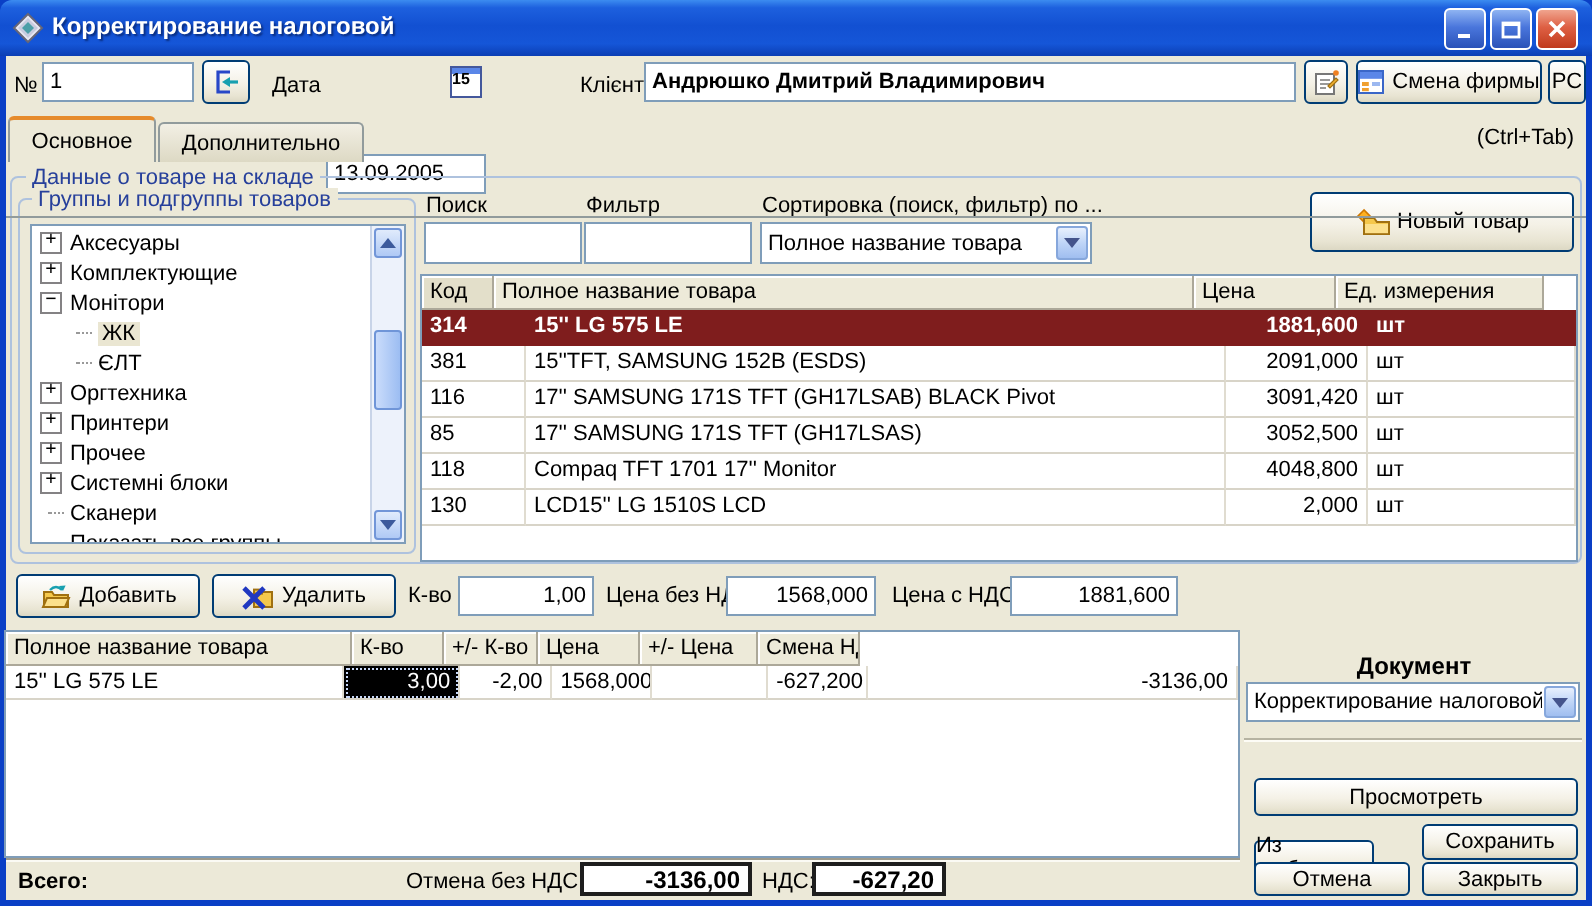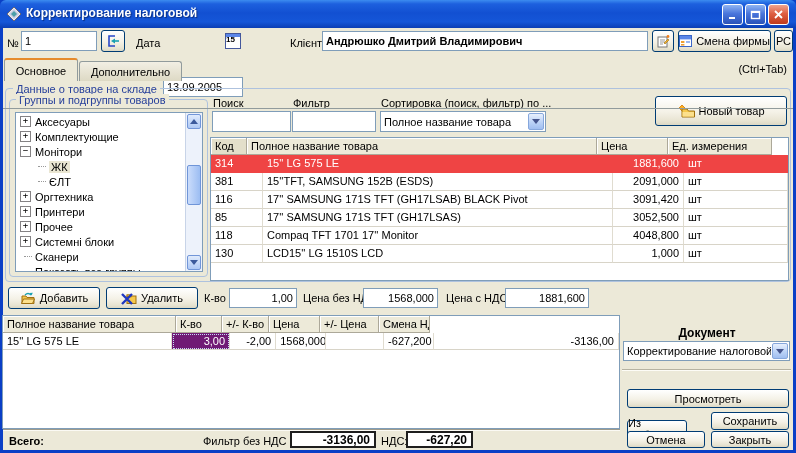--- a/index.html
+++ b/index.html
@@ -43,21 +43,21 @@
   .tri-combo{width:0;height:0;border:4px solid transparent;border-top:5px solid #44548C;margin-bottom:-4px;}
   .ptable{position:absolute;background:#fff;border:1px solid #7F9DB9;box-sizing:border-box;overflow:hidden;}
   .thead{display:flex;height:17px;}
   .th{background:#EDEAD9;border-right:1px solid #ACA899;border-bottom:1px solid #ACA899;box-shadow:inset 1px 1px 0 #fff;
     box-sizing:border-box;padding:2px 0 0 4px;white-space:nowrap;overflow:hidden;}
   .th.sorted{background:#E3DFCA;}
   .trow{display:flex;height:18px;}
   .td{border-right:1px solid #E0DCD0;border-bottom:1px solid #D8D4C8;box-sizing:border-box;padding:2px 4px 0 4px;
     white-space:nowrap;overflow:hidden;}
   .td.r{text-align:right;}
-  .trow.selrow{background:#ef4444;color:#fff;}
+  .trow.selrow{background:#7f1d1d;color:#fff;font-weight:bold;}
   .trow.selrow .td{border-color:transparent;}
   .statusbar{position:absolute;left:0px;top:401px;width:617px;height:21px;border-top:1px solid #9D9A8B;box-shadow:inset 0 1px 0 #FBFAF4;}
   .totbox{position:absolute;background:#fff;border:2px solid #1E1E1E;box-sizing:border-box;font-weight:bold;font-size:12px;
     text-align:right;padding:0 4px;line-height:14px;}
   .groove{position:absolute;height:0;border-top:1px solid #B6B3A2;border-bottom:1px solid #FDFCF6;}
 </style>
 </head>
 <body>
 
 <div class="win">
@@ -246,21 +246,21 @@
       </div>
       <div class="trow">
         <div class="td" style="width:52px">118</div>
         <div class="td" style="width:350px">Compaq TFT 1701 17'' Monitor</div>
         <div class="td r" style="width:71px">4048,800</div>
         <div class="td" style="width:104px">шт</div>
       </div>
       <div class="trow">
         <div class="td" style="width:52px">130</div>
         <div class="td" style="width:350px">LCD15'' LG 1510S LCD</div>
-        <div class="td r" style="width:71px">1,000</div>
+        <div class="td r" style="width:71px">2,000</div>
         <div class="td" style="width:104px">шт</div>
       </div>
     </div>
 
     <div class="btn" style="left:5px;top:259px;width:92px;height:22px">
       <svg width="16" height="13" viewBox="0 0 16 13">
         <path d="M2 4 h4 l1 1.5 h7 v6 h-12 z" fill="#F5C84C" stroke="#A07010"></path>
         <path d="M3.5 7 h11 l-2 4.5 h-11 z" fill="#FCE08C" stroke="#A07010"></path>
         <path d="M5 3 q3 -3 6 0" fill="none" stroke="#18A0B0" stroke-width="1.2"></path>
         <polygon points="11.5,3.5 9.5,1 12.8,0.8" fill="#18A0B0"></polygon>
@@ -286,32 +286,32 @@
       <div class="thead">
         <div class="th" style="width:173px">Полное название товара</div>
         <div class="th" style="width:46px">К-во</div>
         <div class="th" style="width:47px">+/- К-во</div>
         <div class="th" style="width:51px">Цена</div>
         <div class="th" style="width:59px">+/- Цена</div>
         <div class="th" style="width:51px">Смена НДС</div>
       </div>
       <div class="trow" style="height:17px">
         <div class="td" style="width:173px">15'' LG 575 LE</div>
-        <div class="td r" style="width:59px;background:#701a75;color:#fff;outline:1px dotted #C8D8F8;outline-offset:-2px">3,00</div>
+        <div class="td r" style="width:59px;background:#000000;color:#fff;outline:1px dotted #C8D8F8;outline-offset:-2px">3,00</div>
         <div class="td r" style="width:47px">-2,00</div>
         <div class="td r" style="width:51px">1568,000</div>
         <div class="td r" style="width:59px"></div>
         <div class="td r" style="width:51px">-627,200</div>
         <div class="td r" style="width:189px">-3136,00</div>
       </div>
     </div>
 
     <div class="statusbar">
       <span class="lbl" style="left:6px;top:5px;font-weight:bold">Всего:</span>
-      <span class="lbl" style="left:200px;top:5px">Фильтр без НДС</span>
+      <span class="lbl" style="left:200px;top:5px">Отмена без НДС</span>
       <div class="totbox" style="left:287px;top:1px;width:86px;height:17px">-3136,00</div>
       <span class="lbl" style="left:378px;top:5px">НДС:</span>
       <div class="totbox" style="left:403px;top:1px;width:67px;height:17px">-627,20</div>
     </div>
 
     <span class="lbl" style="left:619px;top:299px;width:170px;text-align:center;font-weight:bold;font-size:12px">Документ</span>
     <div class="combo" style="left:620px;top:313px;width:167px;height:20px">
       <span class="cval">Корректирование налоговой</span>
       <div class="carrow">
           <div class="tri-combo"></div>

